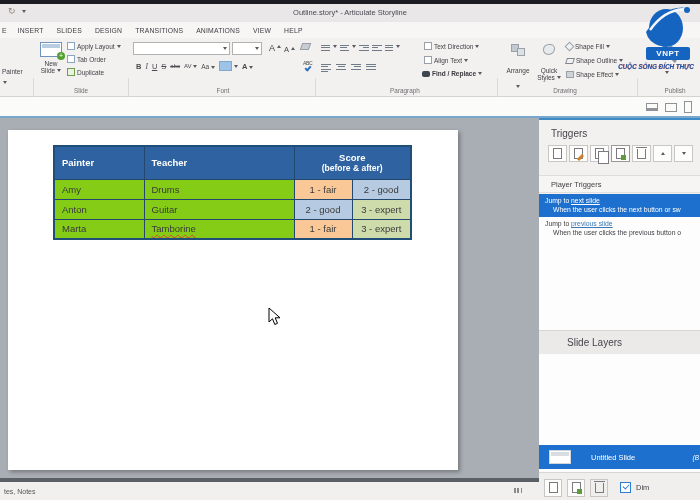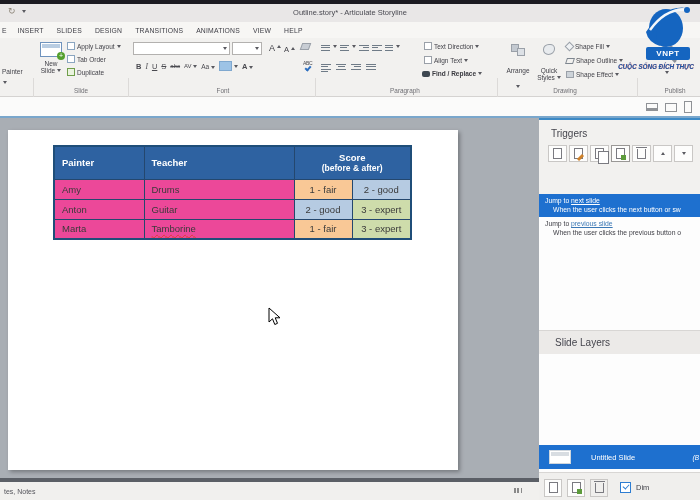--- a/index.html
+++ b/index.html
@@ -50,21 +50,21 @@
   
   #canvas { left:0; top:118px; width:539px; height:360px; background:#a9aeb4; }
   #slide { left:8px; top:12px; width:450px; height:340px; background:#fff; box-shadow:2px 2px 4px rgba(0,0,0,.3); position:absolute; }
 
   
   #score-table { position:absolute; left:45px; top:15px; border-collapse:collapse; table-layout:fixed;
                  border:2px solid #1f4e79; font-size:9.5px; color:#3a3a3a; }
   #score-table th, #score-table td { border:1px solid #24476e; overflow:hidden; white-space:nowrap; }
   #score-table th { background:#2e62a1; color:#fff; font-weight:bold; font-size:9.5px; }
   #score-table .head-l { text-align:left; padding-left:7px; }
-  #score-table td.name { padding-left:7px; background:#ec4899; }
+  #score-table td.name { padding-left:7px; background:#84cc16; }
   #score-table td.score { text-align:center; }
   .cell-fair { background:var(--c-fair); }
   .cell-good { background:var(--c-good); }
   .cell-expert { background:var(--c-expert); }
   .misspelled { text-decoration:underline; text-decoration-style:wavy; text-decoration-color:#e03c31;
                 text-decoration-thickness:1px; text-underline-offset:2px; }
   #score-head-sub { font-size:8.5px; font-weight:bold; }
 
   
   #right-panel { left:539px; top:118px; width:161px; height:382px; background:#f2f1ef; border-top:2px solid #3d8ac6; }
@@ -83,21 +83,21 @@
   #player-triggers-bar span { margin-left:12px; font-size:7.5px; color:#3f3f46; }
   #trigger-list { left:0; top:74px; width:161px; height:136px; background:#fdfdfd; position:absolute; }
   .trigger-item { width:161px; padding:2px 0 3px 6px; overflow:hidden; }
   .trigger-item .l1, .trigger-item .l2 { white-space:nowrap; font-size:6.8px; line-height:9px; }
   .trigger-item .l2 { padding-left:8px; }
   .trigger-item.selected { background:var(--c-select); color:#fff; }
   .trigger-item.selected .link { color:#fff; text-decoration:underline; }
   .trigger-item .link { color:#3b78b5; text-decoration:underline; }
   #layers-header { left:0; top:210px; width:161px; height:24px; background:#eceae8; border-top:1px solid #d8d6d4;
                    position:absolute; display:flex; align-items:center; }
-  #layers-header span { margin-left:16px; font-size:10px; color:#45454d; }
+  #layers-header span { margin-left:28px; font-size:10px; color:#45454d; }
   #layers-list { left:0; top:234px; width:161px; height:118px; background:#fdfdfd; position:absolute; }
   #layer-selected { left:0; top:91px; width:161px; height:24px; background:var(--c-select); position:absolute;
                     display:flex; align-items:center; color:#fff; }
   #layer-thumb { width:22px; height:14px; background:#fff; border:1px solid #cfd6dd; margin-left:10px; position:relative; }
   #layer-thumb:before { content:""; position:absolute; left:1px; top:1px; right:1px; height:4px; background:#d8dde2; }
   #layer-name { margin-left:20px; font-size:7.5px; }
   #layer-suffix { position:absolute; right:1px; font-size:6.5px; font-style:italic; }
   #layers-toolbar { left:0; top:352px; width:161px; height:30px; background:#f0efed; border-top:1px solid #d8d6d4;
                     position:absolute; display:flex; align-items:center; }
   .lt-btn { width:18px; height:18px; background:#fdfdfc; border:1px solid #c9c7c5; margin-left:5px;
@@ -406,20 +406,23 @@
     <div class="tb-btn">
         <span class="trash"></span>
       </div>
     <div class="tb-btn">
         <span class="caret-up"></span>
       </div>
     <div class="tb-btn">
         <span class="caret"></span>
       </div>
   </div>
+  <div id="player-triggers-bar">
+    <span>Player Triggers</span>
+  </div>
   <div id="trigger-list">
     <div class="trigger-item selected">
       <div class="l1"><span>Jump to </span><span class="link">next slide</span></div>
       <div class="l2">When the user clicks the next button or sw</div>
     </div>
     <div class="trigger-item">
       <div class="l1"><span>Jump to </span><span class="link">previous slide</span></div>
       <div class="l2">When the user clicks the previous button o</div>
     </div>
   </div>

